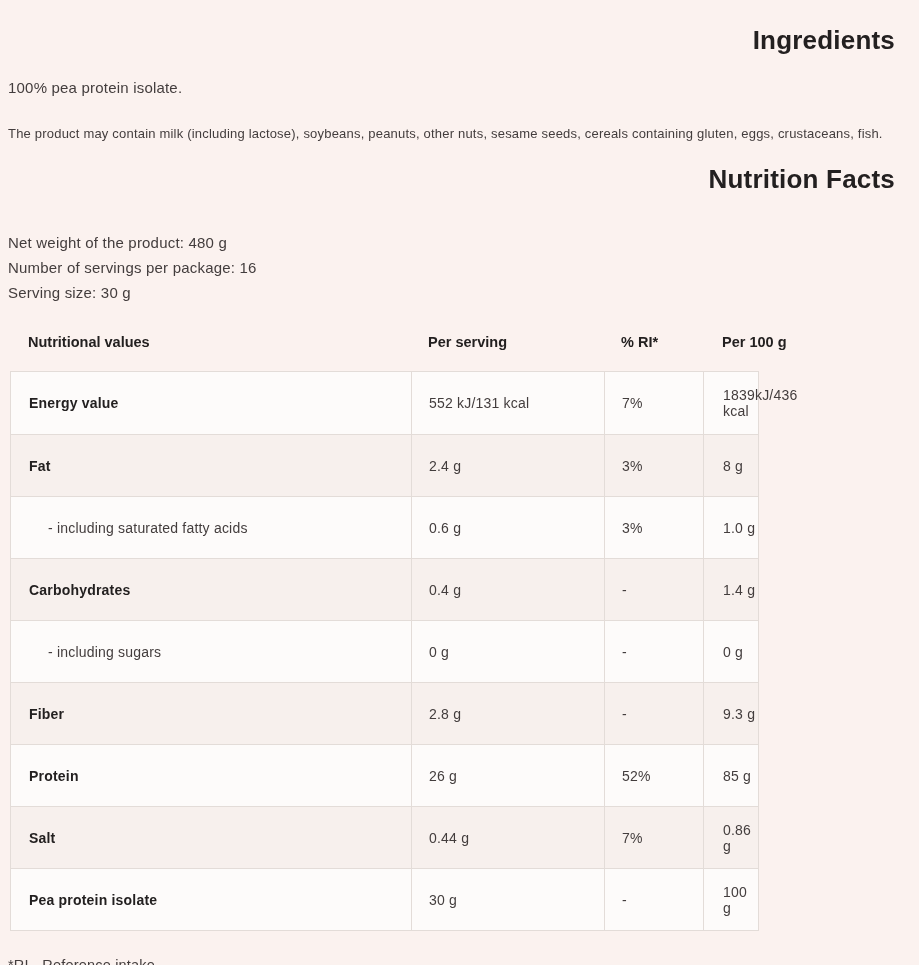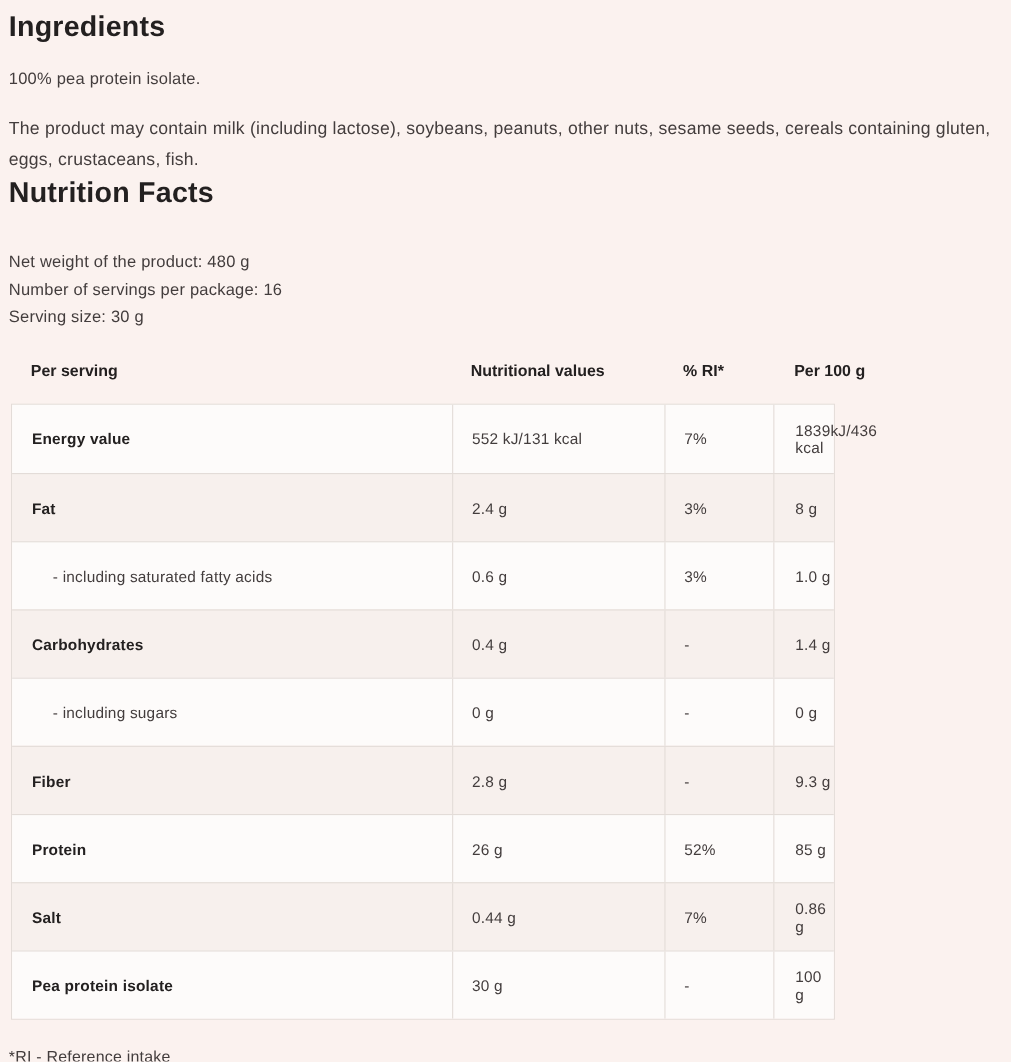--- a/index.html
+++ b/index.html
@@ -15,36 +15,37 @@
   body{
     width:919px;
     height:965px;
     background:var(--bg);
     font-family:"Liberation Sans", sans-serif;
     color:var(--text);
     padding:9px 8px 0 8px;
     overflow:hidden;
   }
   h2.section-title{
-    margin:0;
+    margin:16px;
     font-size:26px;
     line-height:30px;
     font-weight:700;
     color:var(--ink);
     letter-spacing:0.2px;
+    text-align:right;
   }
   .composition{
     margin:22px 0 0 0;
     font-size:15px;
     line-height:22px;
     letter-spacing:0.2px;
   }
   .allergens{
     margin:21px 0 0 0;
-    font-size:16px;
+    font-size:13px;
     line-height:28px;
     letter-spacing:0.2px;
     max-width:905px;
   }
   .nf-title{margin-top:11px;}
   .meta{
     margin-top:36px;
     font-size:15px;
     line-height:25px;
     letter-spacing:0.2px;
@@ -106,22 +107,22 @@
 
 <section>
   <h2 class="section-title nf-title">Nutrition Facts</h2>
   <div class="meta">
     <div>Net weight of the product: 480 g</div>
     <div>Number of servings per package: 16</div>
     <div>Serving size: 30 g</div>
   </div>
 
   <div class="nv-head">
+    <div>Nutritional values</div>
     <div>Per serving</div>
-    <div>Nutritional values</div>
     <div>% RI*</div>
     <div>Per 100 g</div>
   </div>
 
   <div class="nv-table">
     <div class="nv-row">
       <div class="cell-label">Energy value</div>
       <div>552 kJ/131 kcal</div>
       <div>7%</div>
       <div>1839kJ/436 kcal</div>

